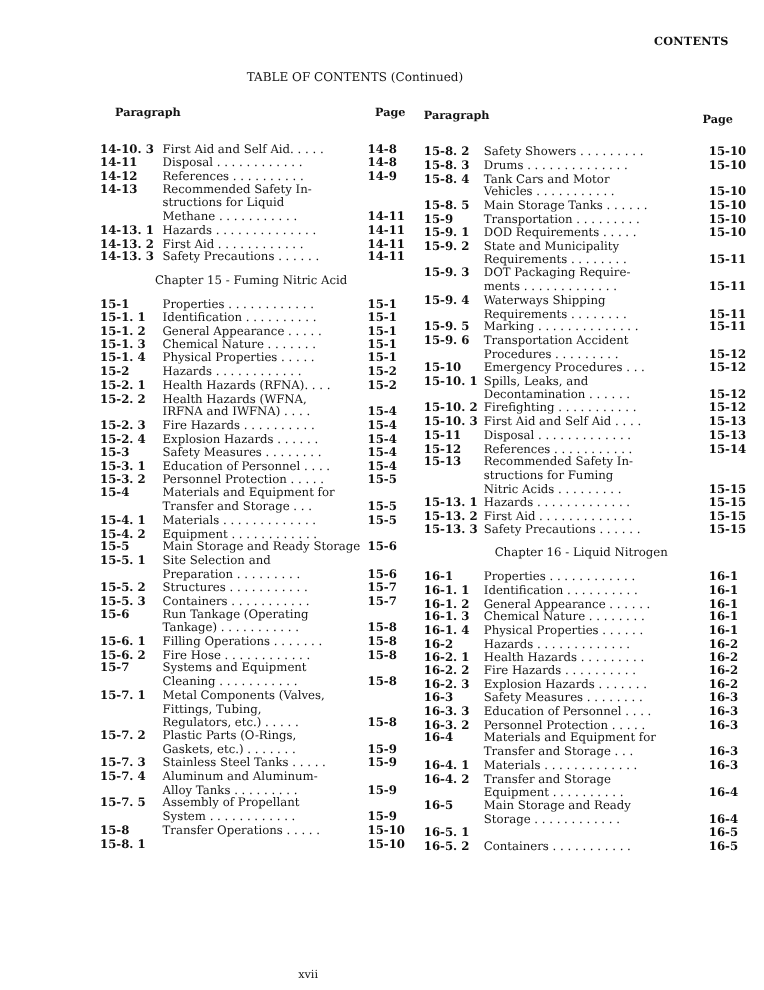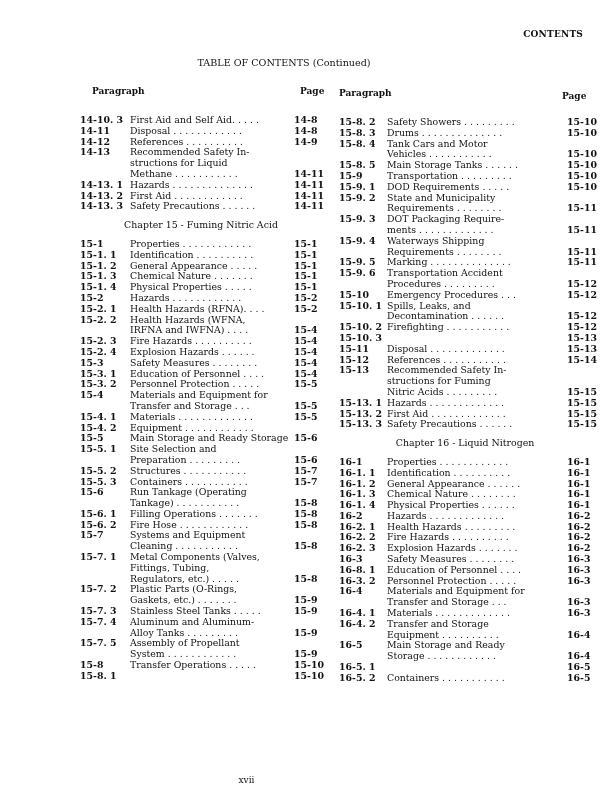--- a/index.html
+++ b/index.html
@@ -322,20 +322,21 @@
     Decontamination . . . . . .</div>
         <span class="pg">15-12</span>
       </div>
       <div class="entry">
         <span class="num">15-10. 2</span>
         <div class="ttl">Firefighting . . . . . . . . . . .</div>
         <span class="pg">15-12</span>
       </div>
       <div class="entry">
         <span class="num">15-10. 3</span>
+        <div class="ttl">First Aid and Self Aid . . . .</div>
         <span class="pg">15-13</span>
       </div>
       <div class="entry">
         <span class="num">15-11</span>
         <div class="ttl">Disposal . . . . . . . . . . . . .</div>
         <span class="pg">15-13</span>
       </div>
       <div class="entry">
         <span class="num">15-12</span>
         <div class="ttl">References . . . . . . . . . . .</div>
@@ -408,21 +409,21 @@
         <span class="num">16-2. 3</span>
         <div class="ttl">Explosion Hazards . . . . . . .</div>
         <span class="pg">16-2</span>
       </div>
       <div class="entry">
         <span class="num">16-3</span>
         <div class="ttl">Safety Measures . . . . . . . .</div>
         <span class="pg">16-3</span>
       </div>
       <div class="entry">
-        <span class="num">16-8. 1</span>
+        <span class="num">16-3. 3</span>
         <div class="ttl">Education of Personnel . . . .</div>
         <span class="pg">16-3</span>
       </div>
       <div class="entry">
         <span class="num">16-3. 2</span>
         <div class="ttl">Personnel Protection . . . . .</div>
         <span class="pg">16-3</span>
       </div>
       <div class="entry">
         <span class="num">16-4</span>

